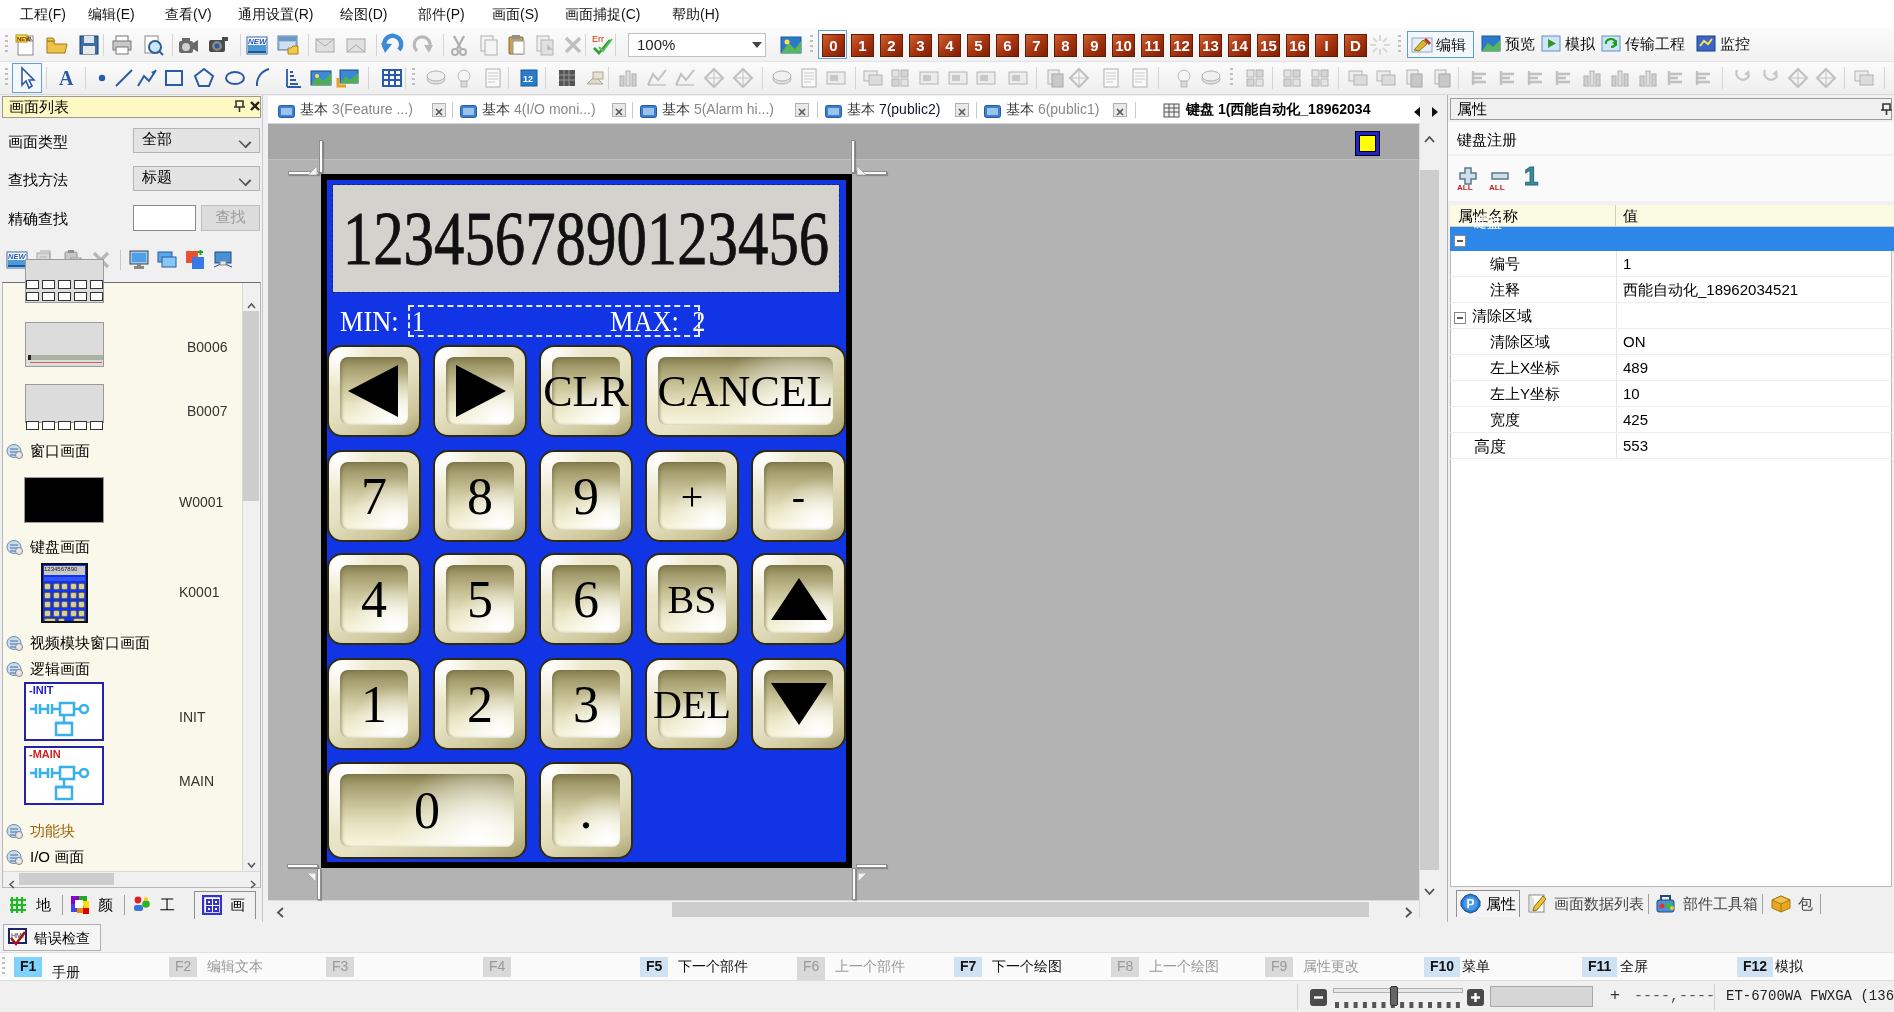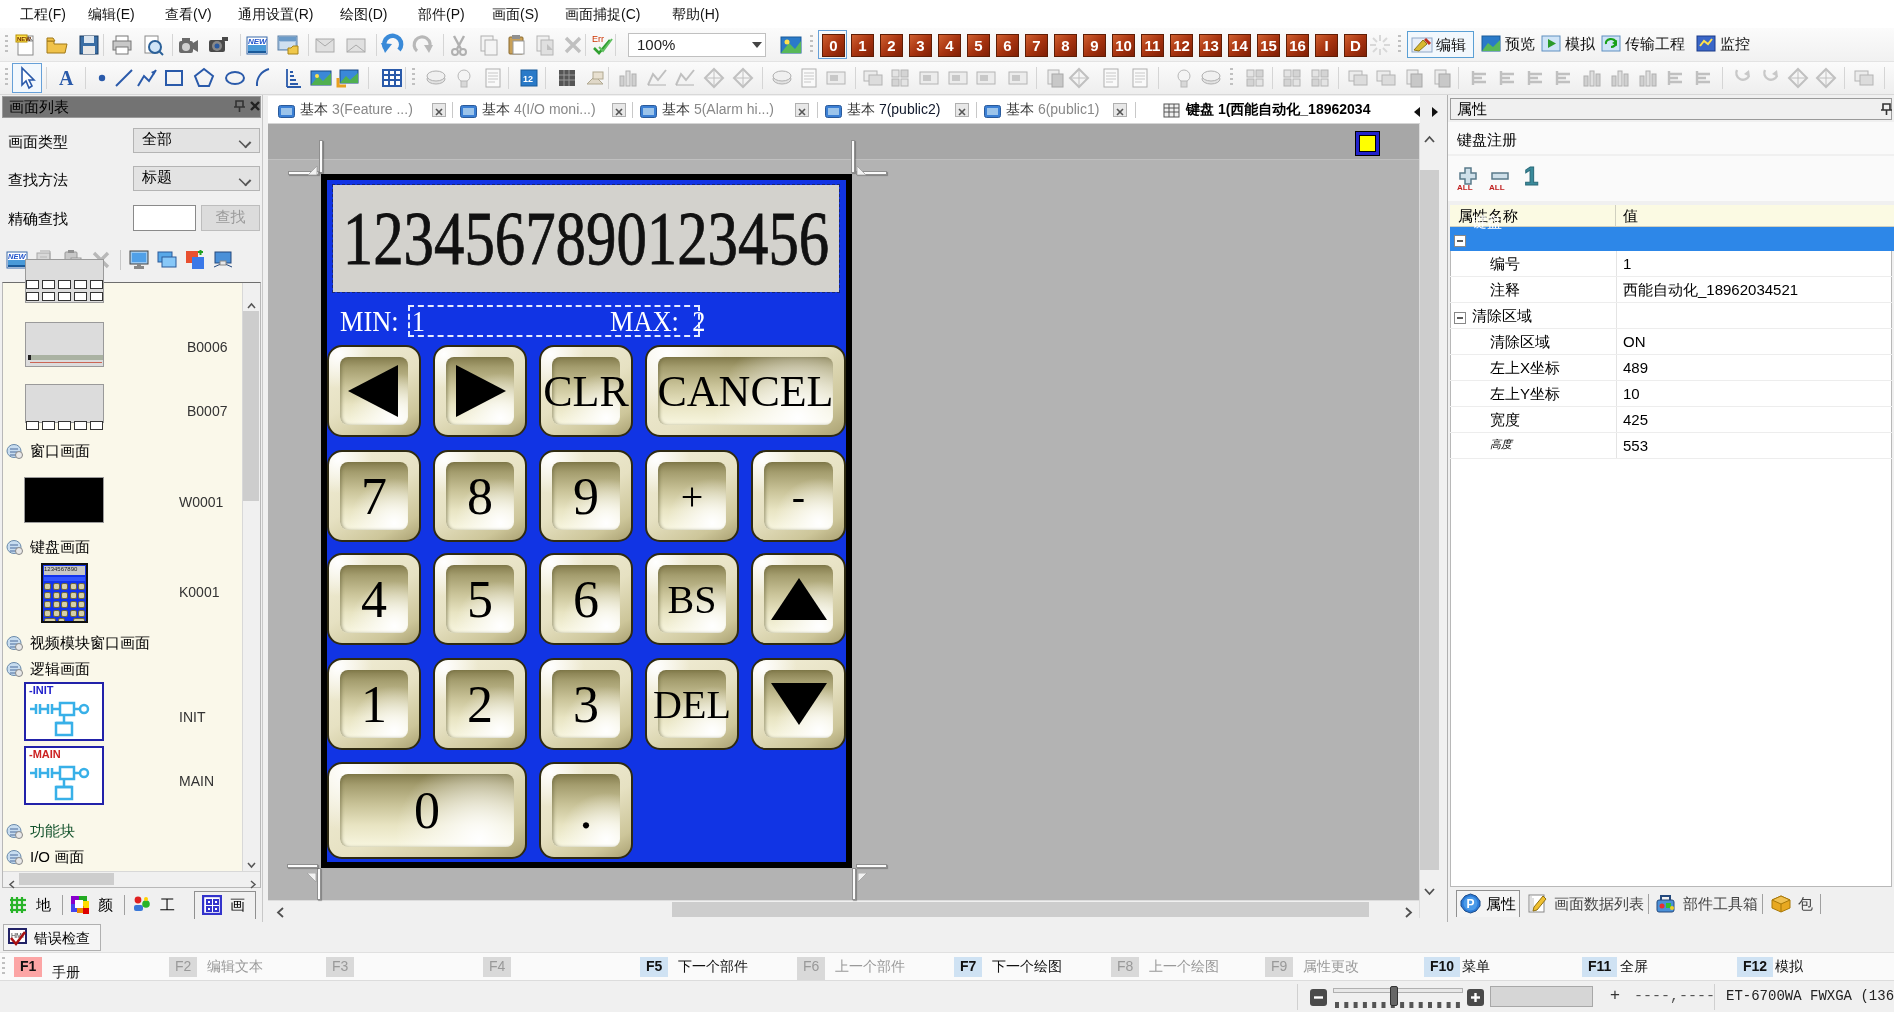--- a/index.html
+++ b/index.html
@@ -6,21 +6,21 @@
 html,body{width:1894px;height:1012px;overflow:hidden;font-family:"Liberation Sans",sans-serif;background:#f0f0f0;position:relative}
 .abs{position:absolute}
 
 #menubar{left:0;top:0;width:1894px;height:28px;background:#ffffff;font-size:14px;color:#111}
 #menubar span{position:absolute;top:6px}
 
 #tb1{left:0;top:28px;width:1894px;height:34px;background:linear-gradient(#fbfbfb,#f1f1f1);border-bottom:1px solid #e3e3e3}
 #tb2{left:0;top:62px;width:1894px;height:33px;background:linear-gradient(#fbfbfb,#eeeeee);border-bottom:1px solid #d8d8d8}
 
 #leftpanel{left:0;top:95px;width:263px;height:827px;background:#f0f0f0;border-right:1px solid #c8c8c8}
-.ptitle{position:absolute;left:2px;top:1px;width:259px;height:22px;border:1px solid #9a9a9a;background:#737373;font-size:15px;padding:1px 0 0 6px;color:#000}
+.ptitle{position:absolute;left:2px;top:1px;width:259px;height:22px;border:1px solid #9a9a9a;background:#fef9c3;font-size:15px;padding:1px 0 0 6px;color:#000}
 .lrow{position:absolute;left:0;width:263px;font-size:15px;color:#000}
 .combo{position:absolute;background:#e3e3e3;border:1px solid #b4b4b4;font-size:15px;padding:1px 0 0 8px;color:#000}
 .combo:after{content:"";position:absolute;right:9px;top:8px;width:8px;height:8px;border-right:2px solid #555;border-bottom:2px solid #555;transform:rotate(45deg) scaleY(.8)}
 
 #list{position:absolute;left:2px;top:187px;width:259px;height:606px;background:#faf8ea;border:1px solid #b8b8b8;border-top:1px solid #6e6e6e}
 
 #tabbar{left:268px;top:96px;width:1152px;height:28px;background:#ffffff;border-bottom:1px solid #d5d5d5}
 #canvas{left:268px;top:124px;width:1151px;height:794px;background:#b3b3b3;overflow:hidden}
 #canvtop{position:absolute;left:0;top:0;width:1151px;height:36px;background:#a7a7a7;border-bottom:1px solid #c0c0c0}
 
@@ -652,21 +652,21 @@
           </g>
         </svg>
       </div>
       <div style="position: absolute; left: 176px; top: 426px; width: 60px; height: 16px; font-size: 14px; color: rgb(51, 51, 51);">INIT</div>
       <div style="position: absolute; left: 176px; top: 490px; width: 60px; height: 16px; font-size: 14px; color: rgb(51, 51, 51);">MAIN</div>
       <div style="position: absolute; left: 3px; top: 540px; width: 18px; height: 16px;"><svg width="18" height="16">
           <ellipse cx="8" cy="8" rx="7" ry="6.5" fill="#c8ddf0" stroke="#6a8aaa"></ellipse>
           <path d="M4 6 L12 6 M4 9 L12 9 M4 12 L10 12" stroke="#4a6a9a"></path>
           <circle cx="13" cy="12" r="3.5" fill="#e8e8e8" stroke="#888"></circle>
         </svg></div>
-      <div style="position: absolute; left: 27px; top: 539px; font-size: 15px; color: #14532d; white-space: nowrap;">功能块</div>
+      <div style="position: absolute; left: 27px; top: 539px; font-size: 15px; color: #a16207; white-space: nowrap;">功能块</div>
       <div style="position: absolute; left: 3px; top: 566px; width: 18px; height: 16px;"><svg width="18" height="16">
           <ellipse cx="8" cy="8" rx="7" ry="6.5" fill="#c8ddf0" stroke="#6a8aaa"></ellipse>
           <path d="M4 6 L12 6 M4 9 L12 9 M4 12 L10 12" stroke="#4a6a9a"></path>
           <circle cx="13" cy="12" r="3.5" fill="#e8e8e8" stroke="#888"></circle>
         </svg></div>
       <div style="position: absolute; left: 27px; top: 565px; font-size: 15px; color: rgb(0, 0, 0); white-space: nowrap;">I/O 画面</div>
       <div style="position: absolute; left: 239px; top: 0px; width: 18px; height: 588px; background: rgb(240, 240, 240); border-left: 1px solid rgb(216, 216, 216);"></div>
       <div style="position: absolute; left: 240px; top: 28px; width: 16px; height: 190px; background: rgb(205, 205, 205);"></div>
       <div style="position: absolute; left: 244px; top: 14px; width: 9px; height: 9px;"><svg width="9" height="9">
           <polyline points="1,6 4.5,2 8,6" fill="none" stroke="#555" stroke-width="1.5"></polyline>
@@ -955,21 +955,21 @@
       <div style="position: absolute; left: 0px; top: 150px; width: 444px; height: 26px; border-bottom: 1px solid rgb(237, 237, 237);"></div>
       <div style="position: absolute; left: 40px; top: 154px; font-size: 15px; color: rgb(0, 0, 0); white-space: nowrap;">左上X坐标</div>
       <div style="position: absolute; left: 173px; top: 154px; font-size: 15px; color: rgb(0, 0, 0); white-space: nowrap;">489</div>
       <div style="position: absolute; left: 0px; top: 176px; width: 444px; height: 26px; border-bottom: 1px solid rgb(237, 237, 237);"></div>
       <div style="position: absolute; left: 40px; top: 180px; font-size: 15px; color: rgb(0, 0, 0); white-space: nowrap;">左上Y坐标</div>
       <div style="position: absolute; left: 173px; top: 180px; font-size: 15px; color: rgb(0, 0, 0); white-space: nowrap;">10</div>
       <div style="position: absolute; left: 0px; top: 202px; width: 444px; height: 26px; border-bottom: 1px solid rgb(237, 237, 237);"></div>
       <div style="position: absolute; left: 40px; top: 206px; font-size: 15px; color: rgb(0, 0, 0); white-space: nowrap;">宽度</div>
       <div style="position: absolute; left: 173px; top: 206px; font-size: 15px; color: rgb(0, 0, 0); white-space: nowrap;">425</div>
       <div style="position: absolute; left: 0px; top: 228px; width: 444px; height: 26px; border-bottom: 1px solid rgb(237, 237, 237);"></div>
-      <div style="position: absolute; left: 40px; top: 232px; font-size: 11px; color: rgb(0, 0, 0); white-space: nowrap; font-style: italic;">高度</div>
+      <div style="position: absolute; left: 24px; top: 232px; font-size: 16px; color: rgb(0, 0, 0); white-space: nowrap;">高度</div>
       <div style="position: absolute; left: 173px; top: 232px; font-size: 15px; color: rgb(0, 0, 0); white-space: nowrap;">553</div>
     </div>
     <div style="position: absolute; left: 0px; top: 795px; width: 447px; height: 28px;">
       <div style="position: absolute; left: 8px; top: 0px; width: 64px; height: 27px; background: rgb(244, 244, 244); border-top: 1px solid rgb(144, 144, 144); border-right: 1px solid rgb(144, 144, 144); border-left: 1px solid rgb(144, 144, 144); border-image: initial; border-bottom: none;"></div>
       <div style="position: absolute; left: 12px; top: 3px; width: 21px; height: 21px;"><svg width="21" height="21">
           <polygon points="10.5,1 16,3 20,8 20,13 16,18 10.5,20 5,18 1,13 1,8 5,3" fill="#2a7ad8" stroke="#1a4a88"></polygon>
           <circle cx="10.5" cy="10.5" r="7" fill="#4a9ae8"></circle>
           <text x="6.5" y="15" font-size="12" font-weight="bold" fill="#fff">P</text>
         </svg></div>
       <div style="position: absolute; left: 38px; top: 5px; font-size: 15px; color: rgb(0, 0, 0);">属性</div>
@@ -1001,21 +1001,21 @@
 <div id="errtab" class="abs" style="left:3px;top:924px;width:98px;height:27px;background:#f5f5f5;border:1px solid #b0b0b0;font-size:14px">
     <span style="position:absolute;left:30px;top:5px">错误检查</span>
     <div style="position: absolute; left: 4px; top: 3px; width: 20px; height: 19px;"><svg width="20" height="19">
         <rect x="1" y="1" width="17" height="14" fill="#fff" stroke="#222266" stroke-width="2"></rect>
         <text x="3" y="10" font-size="7" fill="#333">HMI</text>
         <path d="M3 10 L8 16 L17 4" fill="none" stroke="#aa1111" stroke-width="2.6"></path>
       </svg></div>
   </div>
 <div id="fbar" class="abs">
     <div style="position: absolute; left: 2px; top: 4px; width: 3px; height: 20px; background: repeating-linear-gradient(rgb(192, 192, 192) 0px, rgb(192, 192, 192) 2px, transparent 2px, transparent 5px);"></div>
-    <div style="position: absolute; left: 14px; top: 4px; height: 20px; padding: 1px 6px 0px; background: #fca5a5; font-size: 14px; color: rgb(17, 17, 17); font-weight: bold;">F1</div>
+    <div style="position: absolute; left: 14px; top: 4px; height: 20px; padding: 1px 6px 0px; background: #7dd3fc; font-size: 14px; color: rgb(17, 17, 17); font-weight: bold;">F1</div>
     <div style="position: absolute; left: 52px; top: 11px; font-size: 14px; color: rgb(17, 17, 17);">手册</div>
     <div style="position: absolute; left: 169px; top: 4px; height: 20px; padding: 1px 6px 0px; background: rgb(217, 217, 217); font-size: 14px; color: rgb(153, 153, 153); font-weight: normal;">F2</div>
     <div style="position: absolute; left: 207px; top: 5px; font-size: 14px; color: rgb(153, 153, 153);">编辑文本</div>
     <div style="position: absolute; left: 326px; top: 4px; height: 20px; padding: 1px 6px 0px; background: rgb(217, 217, 217); font-size: 14px; color: rgb(153, 153, 153); font-weight: normal;">F3</div>
     <div style="position: absolute; left: 483px; top: 4px; height: 20px; padding: 1px 6px 0px; background: rgb(217, 217, 217); font-size: 14px; color: rgb(153, 153, 153); font-weight: normal;">F4</div>
     <div style="position: absolute; left: 640px; top: 4px; height: 20px; padding: 1px 6px 0px; background: rgb(207, 226, 243); font-size: 14px; color: rgb(17, 17, 17); font-weight: bold;">F5</div>
     <div style="position: absolute; left: 678px; top: 5px; font-size: 14px; color: rgb(17, 17, 17);">下一个部件</div>
     <div style="position: absolute; left: 797px; top: 4px; height: 28px; padding: 1px 6px 0px; background: rgb(217, 217, 217); font-size: 14px; color: rgb(153, 153, 153); font-weight: normal;">F6</div>
     <div style="position: absolute; left: 835px; top: 5px; font-size: 14px; color: rgb(153, 153, 153);">上一个部件</div>
     <div style="position: absolute; left: 954px; top: 4px; height: 20px; padding: 1px 6px 0px; background: rgb(207, 226, 243); font-size: 14px; color: rgb(17, 17, 17); font-weight: bold;">F7</div>

